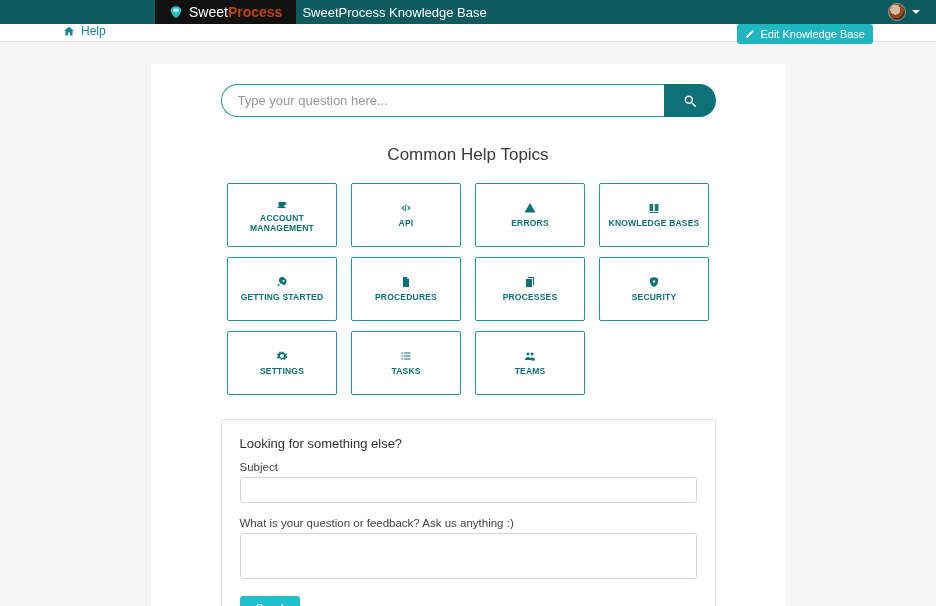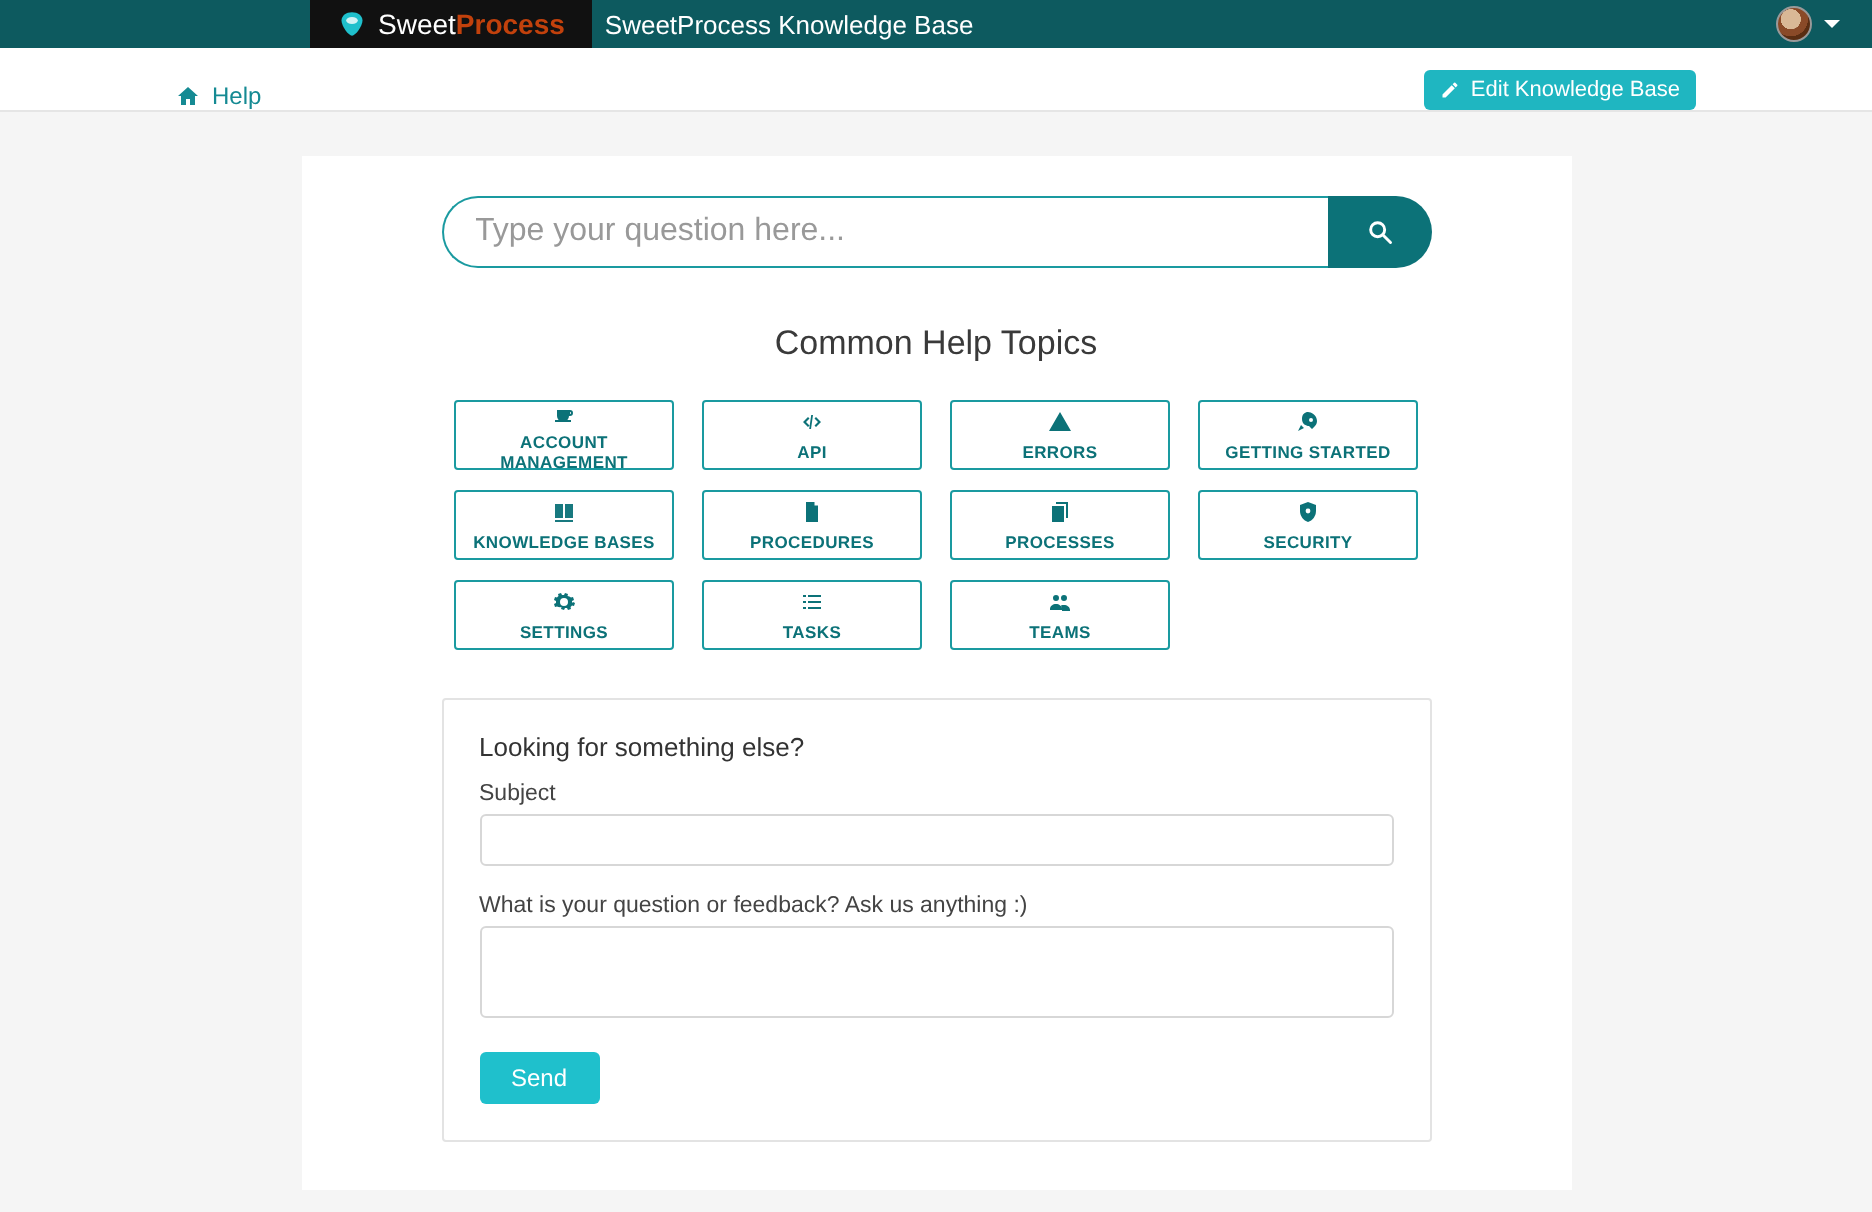--- a/index.html
+++ b/index.html
@@ -58,24 +58,24 @@
     width: 0; height: 0;
     border-left: 4px solid transparent;
     border-right: 4px solid transparent;
     border-top: 4px solid #fff;
   }
 
   
   .subbar {
     background: #fff;
     border-bottom: 1px solid #e5e5e5;
-    height: 32px;
-    display: flex;
-    align-items: flex-end;
-    padding: 0 88px;
+    height: 18px;
+    display: flex;
+    align-items: flex-start;
+    padding: 0 63px;
     font-size: 12px;
   }
   .breadcrumb {
     color: #158a93;
     display: flex;
     align-items: center;
     gap: 6px;
     cursor: pointer;
   }
   .home-icon { width:12px; height:12px; display:inline-flex; }
@@ -107,21 +107,21 @@
     display: flex;
     align-items: stretch;
     margin: 0 0 28px;
   }
   .search-input {
     flex: 1;
     border: 1px solid #1a9aa0;
     border-right: none;
     border-radius: 30px 0 0 30px;
     padding: 8px 16px;
-    font-size: 16px;
+    font-size: 13px;
     color: #555;
     outline: none;
   }
   .search-input::placeholder { color: #999; }
   .search-btn {
     width: 52px;
     background: #0c6b71;
     background: #0b7a80;
     background: #0d7d84;
     background: #0c7278;
@@ -143,21 +143,21 @@
 
   .topic-grid {
     display: grid;
     grid-template-columns: repeat(4, 110px);
     gap: 10px 14px;
     justify-content: center;
   }
   .topic-card {
     border: 1px solid #1a9aa0;
     border-radius: 2px;
-    height: 35px;
+    height: 64px;
     display: flex;
     flex-direction: column;
     align-items: center;
     justify-content: center;
     color: #0c7278;
     cursor: pointer;
     background:#fff;
     padding: 4px 2px;
   }
   .topic-card .topic-icon {
@@ -293,33 +293,33 @@
         <span class="topic-icon">
           <svg viewBox="0 0 24 24">
             <path fill="currentColor" d="M12 2L1 21h22L12 2zm1 14h-2v2h2v-2zm0-6h-2v5h2v-5z"></path>
           </svg>
         </span>
         <span class="topic-label">ERRORS</span>
       </div>
       <div class="topic-card">
         <span class="topic-icon">
           <svg viewBox="0 0 24 24">
-            <path fill="currentColor" d="M12 2c3 0 9 3 9 9 0 2-1 4-2 5l-3 3-3-3c-3 0-7-2-7-7 0-5 3-7 6-7zm3 6a2 2 0 1 0 0 4 2 2 0 0 0 0-4zM5 15l-3 6 6-3-3-3z"></path>
-          </svg>
-        </span>
-        <span class="topic-label">GETTING STARTED</span>
-      </div>
-      <div class="topic-card">
-        <span class="topic-icon">
-          <svg viewBox="0 0 24 24">
             <path fill="currentColor" d="M3 4h8v14H3V4zm10 0h8v14h-8V4zM3 20h18v2H3z" opacity="0.95"></path>
             <path fill="#fff" d="M11 4h2v14h-2z"></path>
           </svg>
         </span>
         <span class="topic-label">KNOWLEDGE BASES</span>
+      </div>
+      <div class="topic-card">
+        <span class="topic-icon">
+          <svg viewBox="0 0 24 24">
+            <path fill="currentColor" d="M12 2c3 0 9 3 9 9 0 2-1 4-2 5l-3 3-3-3c-3 0-7-2-7-7 0-5 3-7 6-7zm3 6a2 2 0 1 0 0 4 2 2 0 0 0 0-4zM5 15l-3 6 6-3-3-3z"></path>
+          </svg>
+        </span>
+        <span class="topic-label">GETTING STARTED</span>
       </div>
       <div class="topic-card">
         <span class="topic-icon">
           <svg viewBox="0 0 24 24">
             <path fill="currentColor" d="M6 2h8l4 4v16H6V2zm8 0v4h4"></path>
             <path fill="none" stroke="currentColor" d="M14 2v4h4" stroke-width="1"></path>
           </svg>
         </span>
         <span class="topic-label">PROCEDURES</span>
       </div>

